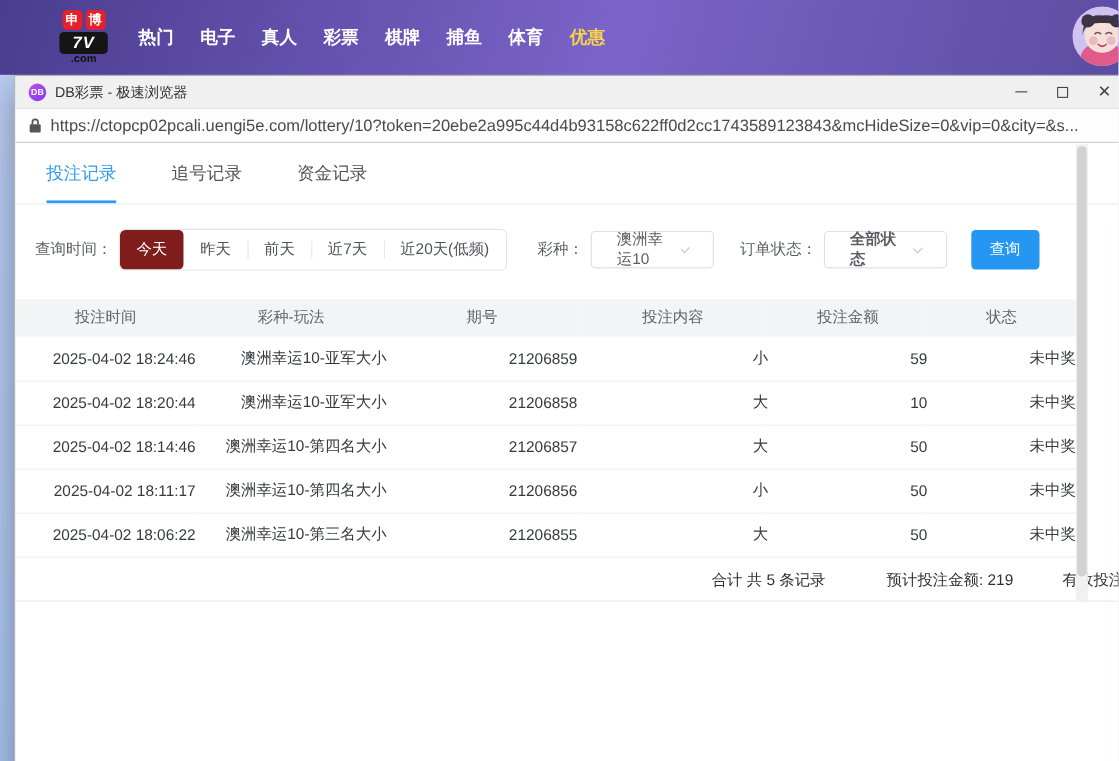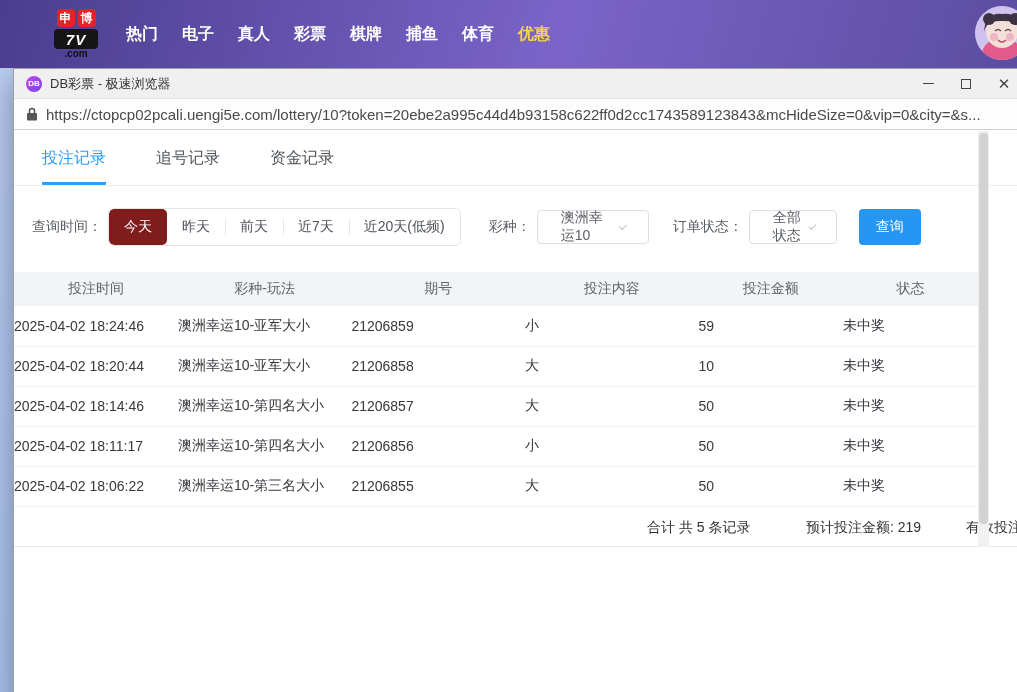--- a/index.html
+++ b/index.html
@@ -64,21 +64,21 @@
                 font-size:14px; color:#5a5e63; background:#fff; cursor:pointer; }
   .caret { width:7px; height:7px; border-right:1.5px solid #c0c4cc; border-bottom:1.5px solid #c0c4cc;
            transform:rotate(45deg) translateY(-2px); margin-left:8px; }
   .query-btn { margin-left:22px; width:62px; height:36px; background:#2696f3; color:#fff;
                font-size:14px; border:none; border-radius:4px; cursor:pointer; }
 
   
   .records { width:964px; margin-top:26px; border-collapse:collapse; table-layout:fixed; }
   .records thead tr { background:#f3f4f6; }
   .records th { font-size:14px; font-weight:normal; color:#606266; height:34px; text-align:center; }
-  .records td { font-size:14px; color:#36393d; height:40px; text-align:left; border-bottom:1px solid #f0f0f0; }
+  .records td { font-size:14px; color:#36393d; height:40px; text-align:right; border-bottom:1px solid #f0f0f0; }
 
   .summary { position:relative; height:40px; border-bottom:1px solid #e9e9e9; }
   .summary span { position:absolute; top:12px; font-size:14px; color:#303133; white-space:nowrap; }
   .sum-total    { left:633px; }
   .sum-expected { left:792px; }
   .sum-valid    { left:952px; }
 
   .scrollbar { position:absolute; left:964px; top:62px; width:11px; height:416px; background:#f1f1f1; }
   .scroll-thumb { position:absolute; left:1px; top:2px; width:9px; height:94%; background:#d2d2d2; border-radius:4px; }
 </style>
@@ -163,21 +163,21 @@
             <button class="time-btn sep">前天</button>
             <button class="time-btn sep">近7天</button>
             <button class="time-btn sep">近20天(低频)</button>
           </div>
         <span class="filter-label" style="margin-left:28px;">彩种：</span>
         <div class="select-box" style="width:112px;">
           <span>澳洲幸运10</span>
           <span class="caret"></span>
         </div>
         <span class="filter-label" style="margin-left:24px;">订单状态：</span>
-        <div class="select-box" style="width:88px;">
+        <div class="select-box" style="width:112px;font-weight:bold;">
           <span>全部状态</span>
           <span class="caret"></span>
         </div>
         <button class="query-btn">查询</button>
       </div>
 
       <table class="records">
         <colgroup>
           <col style="width:17%">
             <col style="width:18%">

